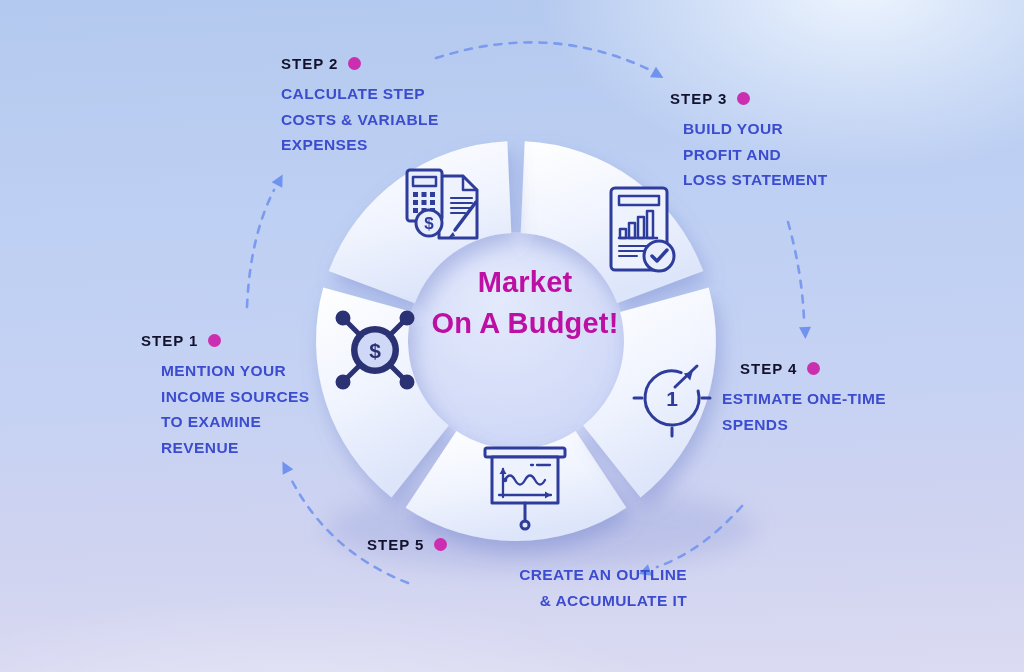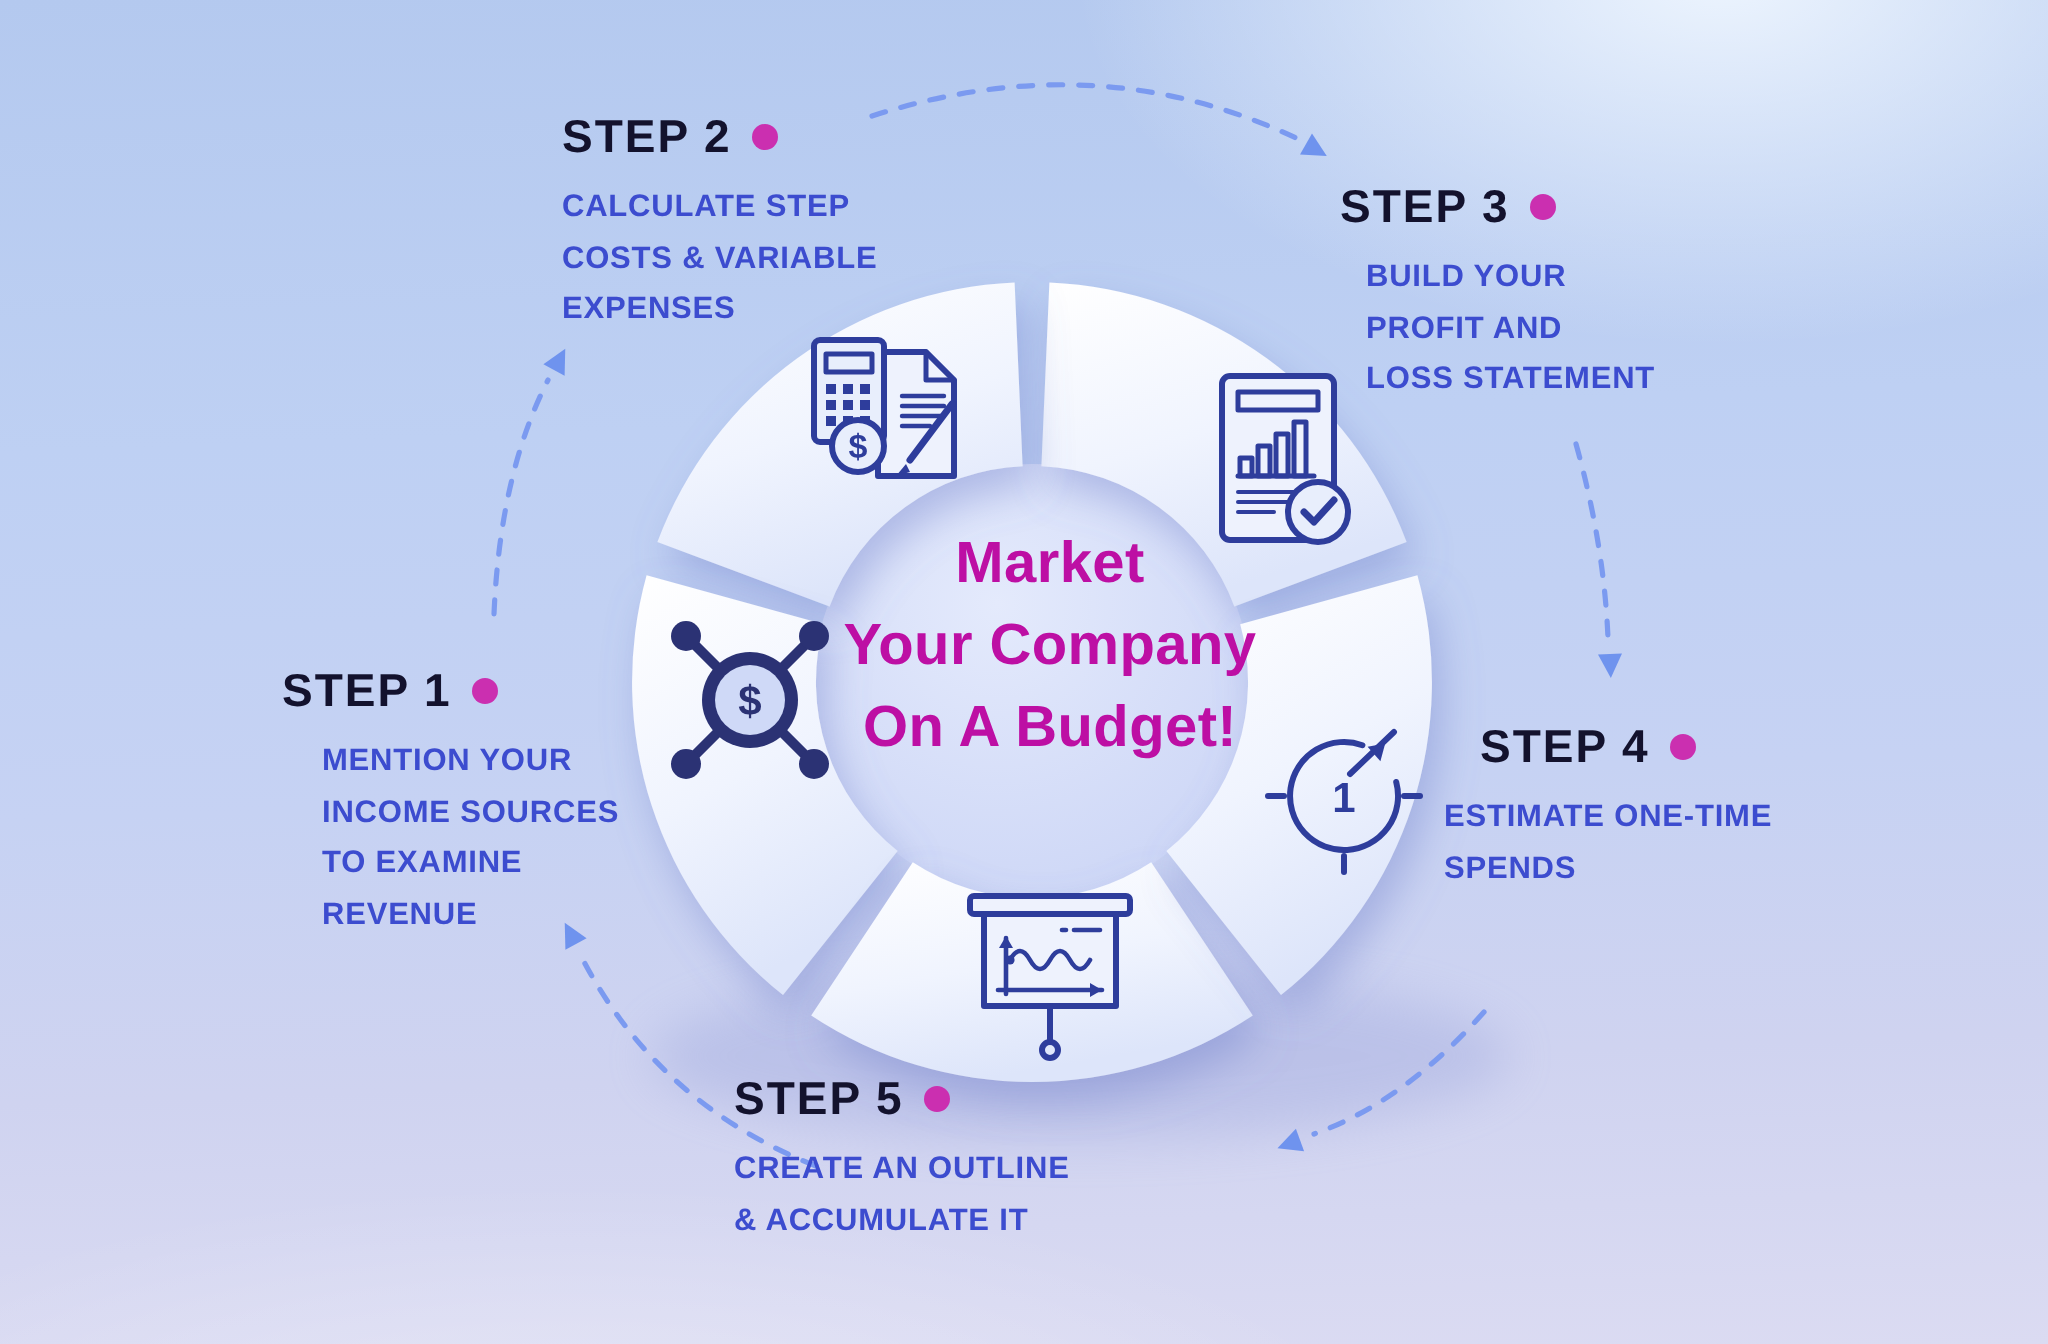--- a/index.html
+++ b/index.html
@@ -8,38 +8,38 @@
     font-family:"Liberation Sans", sans-serif;
     background:
       radial-gradient(ellipse 520px 300px at 84% -2%, rgba(240,247,255,.95), rgba(240,247,255,0) 62%),
       radial-gradient(ellipse 700px 260px at 28% 112%, rgba(255,255,255,.40), rgba(255,255,255,0) 62%),
       linear-gradient(178deg,#b4c9ef 0%,#bed0f3 32%,#c6d2f3 58%,#cfd3f0 78%,#dbdbf2 100%);
   }
   svg.layer{position:absolute;left:0;top:0;}
   .step{position:absolute;}
   .step-title-row{display:flex;align-items:center;gap:10px;}
   .step-title{
-    font-size:23px;font-weight:700;letter-spacing:1px;color:#13122d;white-space:nowrap;
+    font-size:15px;font-weight:700;letter-spacing:1px;color:#13122d;white-space:nowrap;
   }
   .step-dot{width:13px;height:13px;border-radius:50%;background:#cb2fb0;flex:0 0 auto;}
   .step-lines{margin-top:9px;}
   .step-line{
     font-size:15.5px;font-weight:700;letter-spacing:.4px;color:#3c4ccf;
     line-height:25.5px;white-space:nowrap;
   }
   #step1{left:141px;top:332px;}
   #step1 .step-lines{margin-left:20px;}
   #step2{left:281px;top:55px;}
   #step3{left:670px;top:90px;}
   #step3 .step-lines{margin-left:13px;}
   #step4{left:722px;top:360px;}
   #step4 .step-title-row{margin-left:18px;text-align:right;}
   #step5{left:367px;top:536px;width:320px;}
   #step5 .step-title-row{justify-content:flex-start;}
-  #step5 .step-line{text-align:left;}
+  #step5 .step-line{text-align:right;}
   .center-title{
     position:absolute;left:364px;top:262px;width:322px;text-align:center;
     color:#bd0fa4;font-weight:700;font-size:29px;line-height:41px;letter-spacing:.2px;
   }
 </style>
 </head>
 <body>
 
 <div class="stage">
 
@@ -239,17 +239,16 @@
       <span class="step-dot"></span>
     </div>
     <div class="step-lines">
       <div class="step-line">CREATE AN OUTLINE</div>
       <div class="step-line">&amp; ACCUMULATE IT</div>
     </div>
   </div>
 
   <div class="center-title">
     <div>Market</div>
-    <div>Your Company</div>
     <div>On A Budget!</div>
   </div>
 
 </div>
 
 </body></html>

